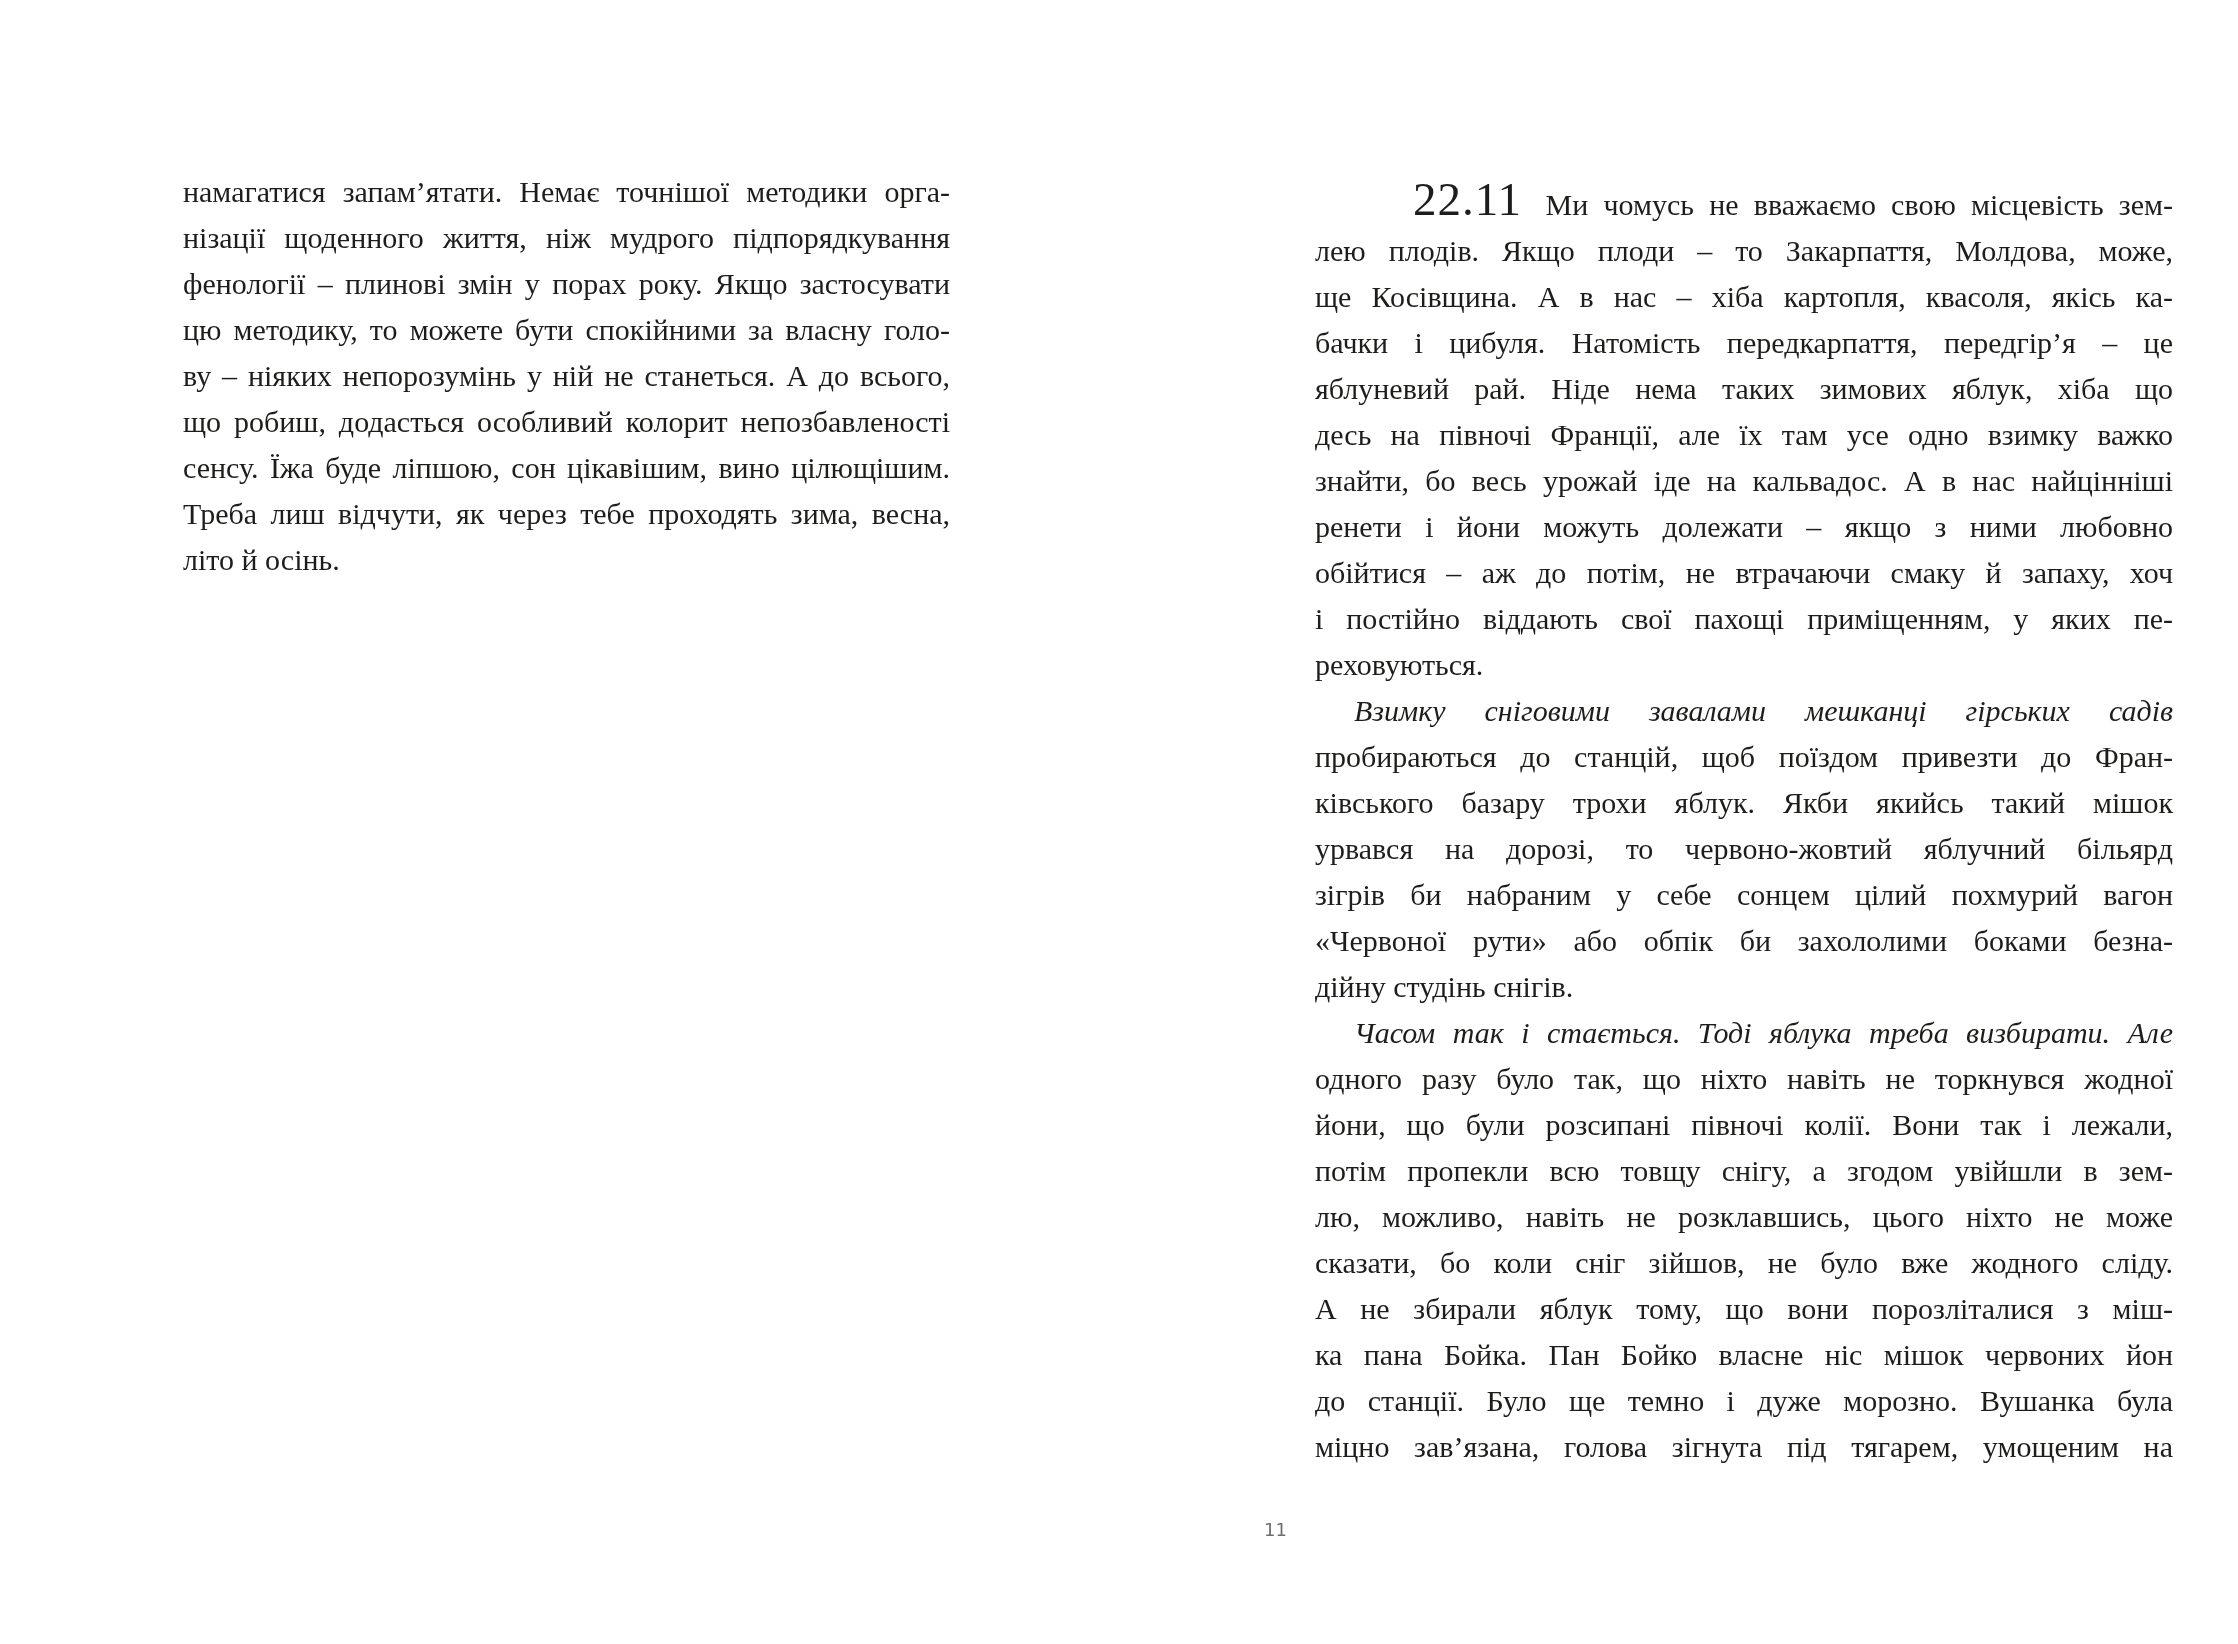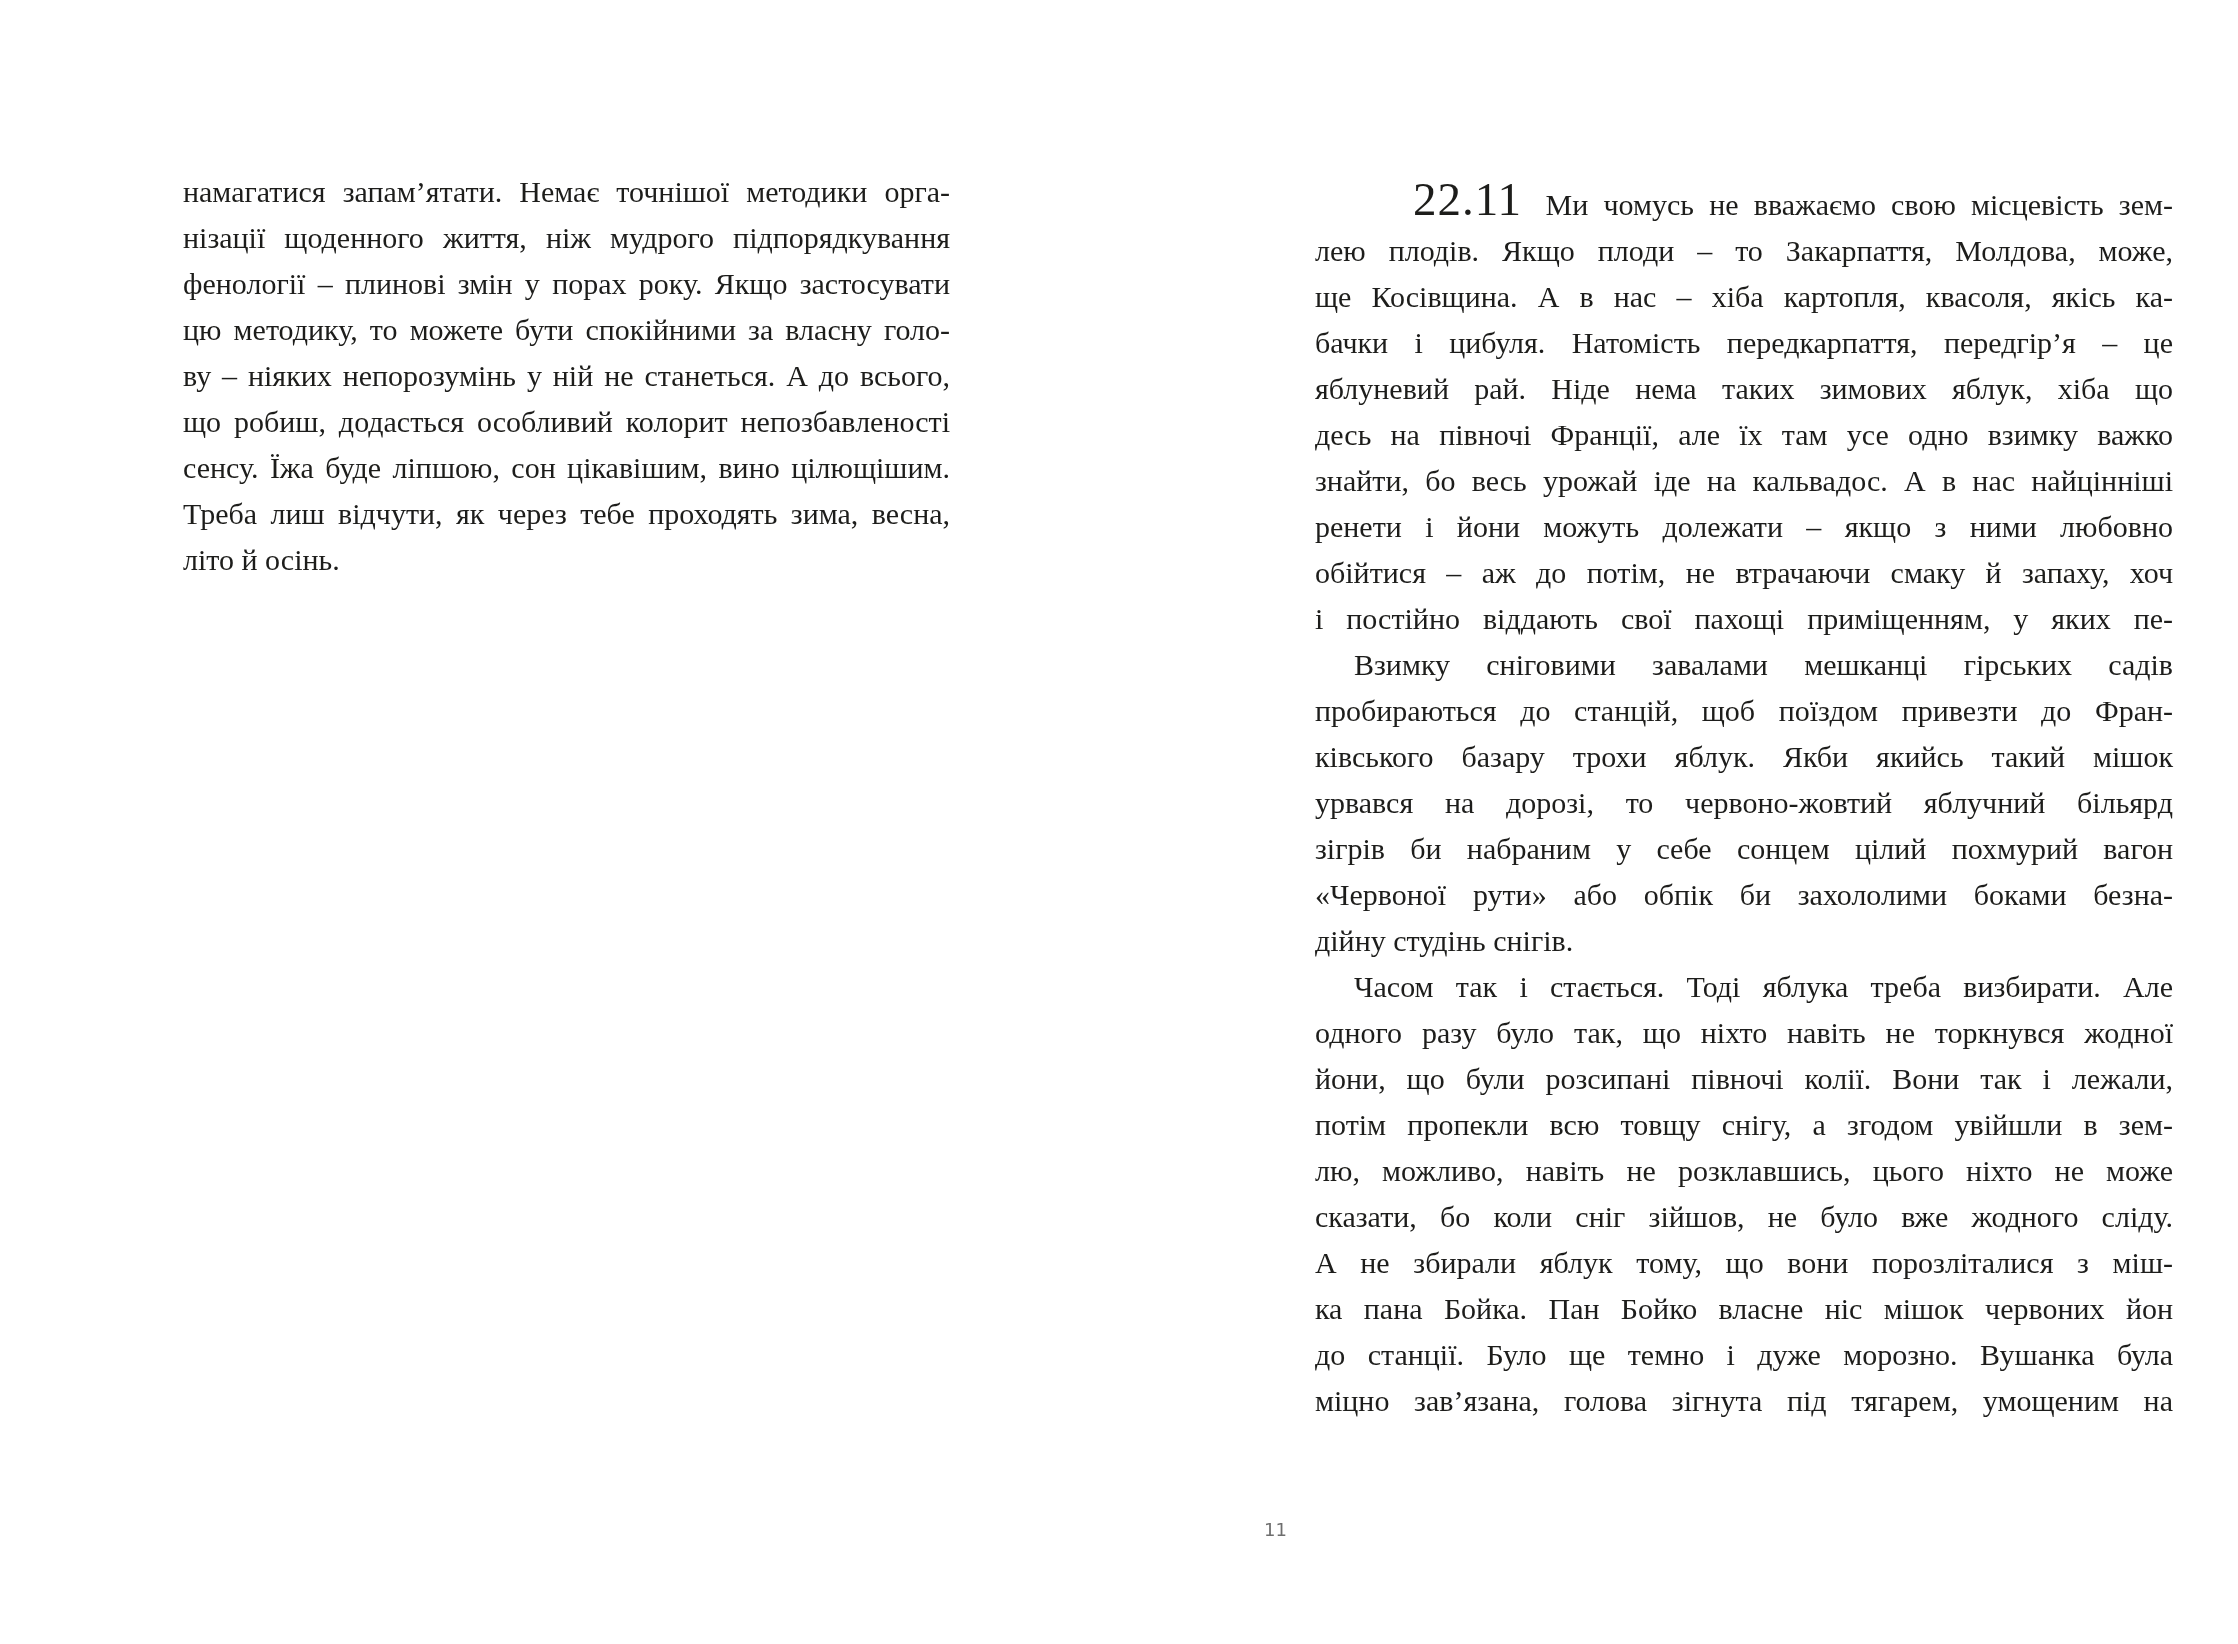--- a/index.html
+++ b/index.html
@@ -34,20 +34,21 @@
   .line {
     text-align: justify;
     text-align-last: justify;
     white-space: normal;
   }
   .line.last {
     text-align-last: left;
   }
   .para.indent .line:first-child {
     text-indent: 39px;
+    font-style: italic;
   }
   .heading-line {
     text-indent: 98px;
   }
   .section-number {
     font-size: 47px;
     line-height: 46px;
     vertical-align: baseline;
     margin-right: 23.5px;
     letter-spacing: 1px;
@@ -92,20 +93,21 @@
       <div>
           <div class="line">лею плодів. Якщо плоди – то Закарпаття, Молдова, може,</div>
           <div class="line">ще Косівщина. А в нас – хіба картопля, квасоля, якісь ка-</div>
           <div class="line">бачки і цибуля. Натомість передкарпаття, передгір’я – це</div>
           <div class="line">яблуневий рай. Ніде нема таких зимових яблук, хіба що</div>
           <div class="line">десь на півночі Франції, але їх там усе одно взимку важко</div>
           <div class="line">знайти, бо весь урожай іде на кальвадос. А в нас найцінніші</div>
           <div class="line">ренети і йони можуть долежати – якщо з ними любовно</div>
           <div class="line">обійтися – аж до потім, не втрачаючи смаку й запаху, хоч</div>
           <div class="line">і постійно віддають свої пахощі приміщенням, у яких пе-</div>
+          <div class="line last">реховуються.</div>
         </div>
     </div>
 
     <div class="para indent">
         <div class="line">Взимку сніговими завалами мешканці гірських садів</div>
         <div class="line">пробираються до станцій, щоб поїздом привезти до Фран-</div>
         <div class="line">ківського базару трохи яблук. Якби якийсь такий мішок</div>
         <div class="line">урвався на дорозі, то червоно-жовтий яблучний більярд</div>
         <div class="line">зігрів би набраним у себе сонцем цілий похмурий вагон</div>
         <div class="line">«Червоної рути» або обпік би захололими боками безна-</div>

